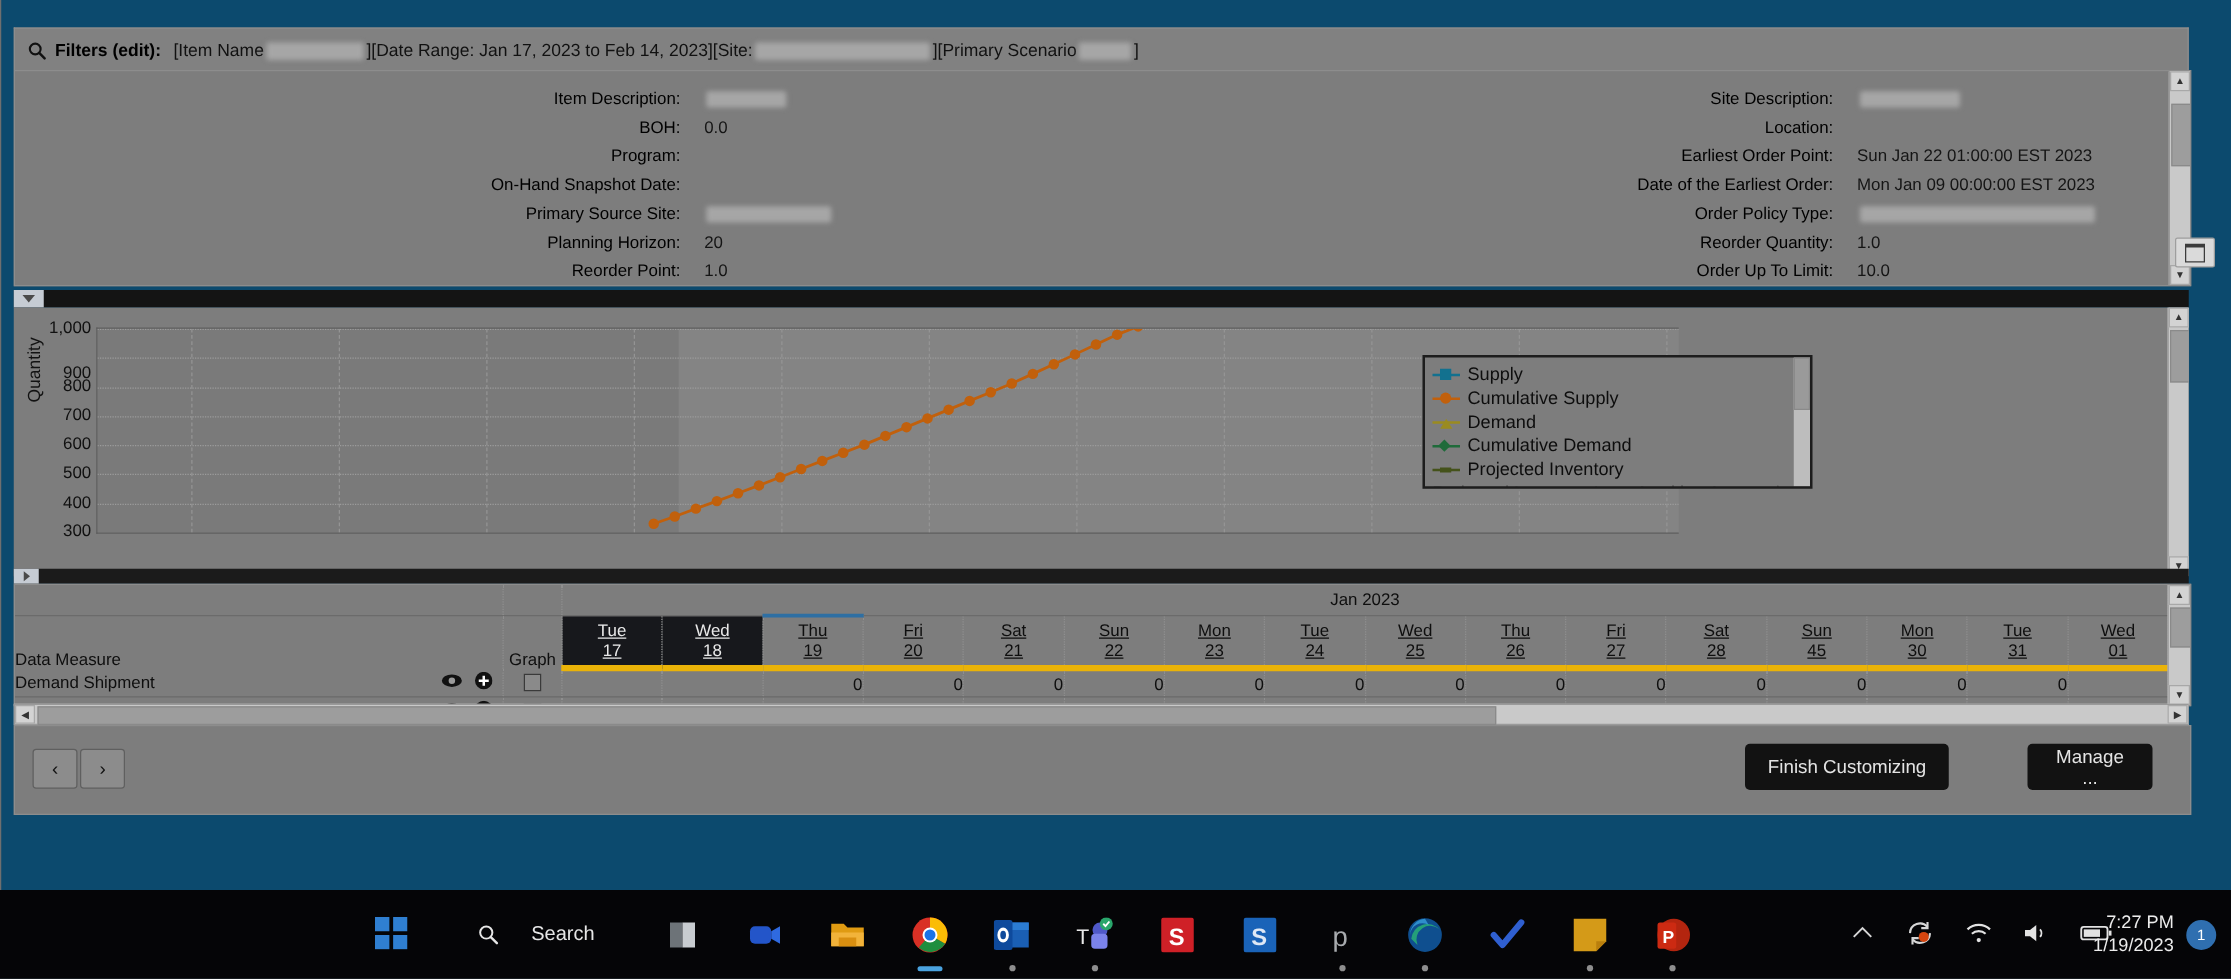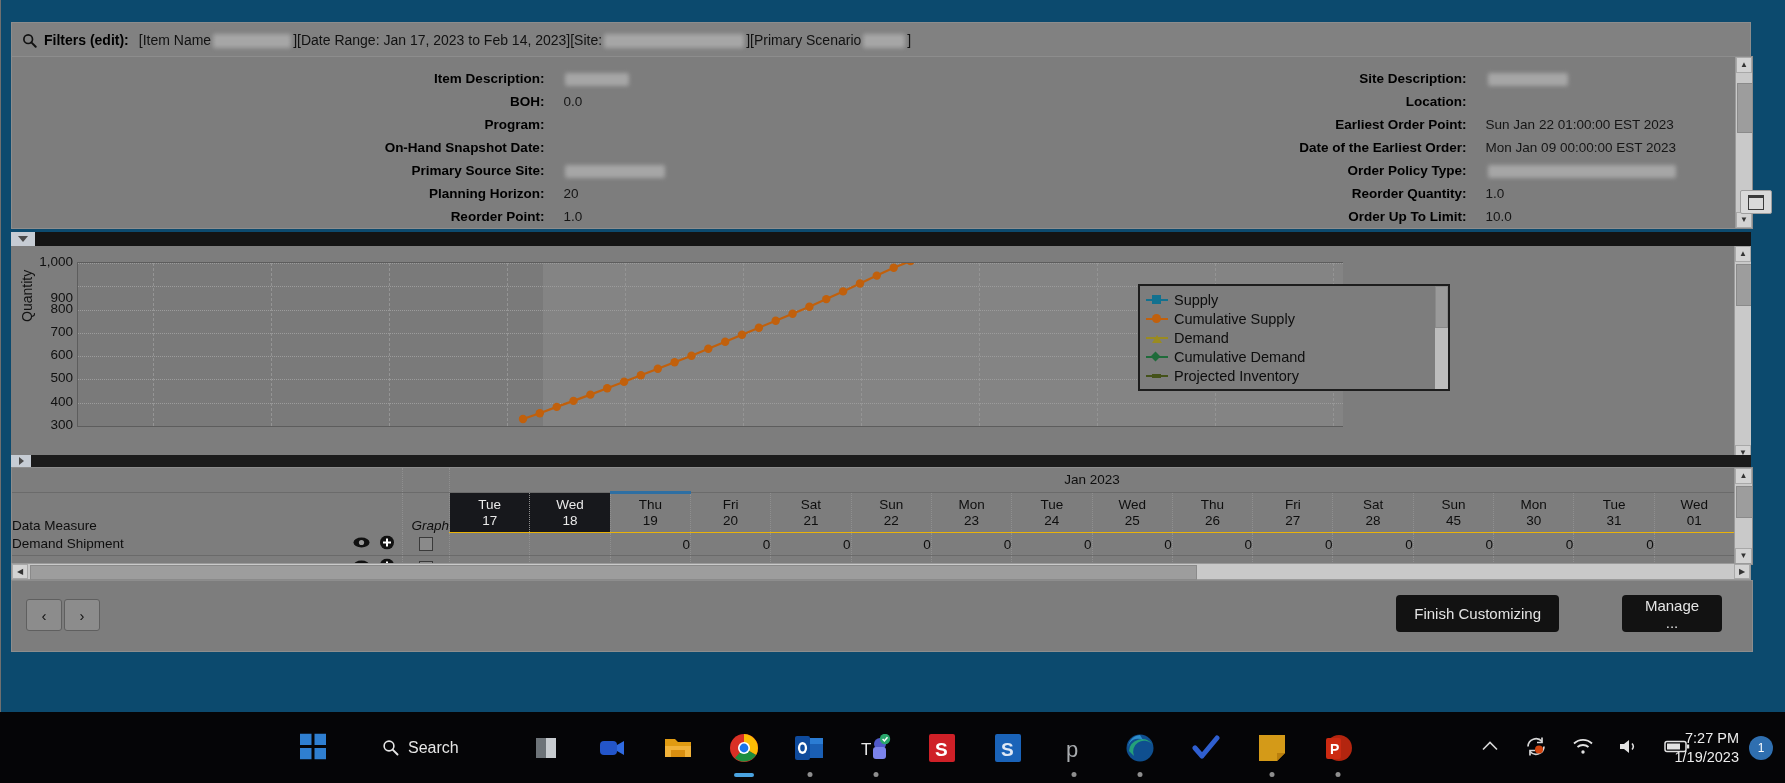--- a/index.html
+++ b/index.html
@@ -29,21 +29,21 @@
 
   
   .detail{
     position:absolute;left:10px;top:56px;width:1740px;height:171px;
     background:#7d7d7d;border:1px solid #8d8d8d;overflow:hidden;
   }
   .detail-cols{display:flex;width:100%;padding-top:10px;box-sizing:border-box;}
   .dcol{width:50%;box-sizing:border-box;}
   .drow{display:flex;align-items:baseline;height:23px;line-height:23px;}
   .dlabel{
-    width:62%;text-align:right;font-weight:bold;font-size:13.5px;color:#000;
+    width:62%;text-align:right;font-weight:normal;font-size:13.5px;color:#000;
     padding-right:7px;box-sizing:border-box;white-space:nowrap;
   }
   .dval{font-size:13.5px;color:#151515;white-space:nowrap;margin-left:12px;}
   .dcol.right .dlabel{width:68%;}
 
   
   .dscroll{position:absolute;right:0;top:0;width:16px;height:171px;background:#c9c9c9;border-left:1px solid #9a9a9a;}
   .dscroll .thumb{position:absolute;left:1px;top:26px;width:14px;height:48px;background:#9d9d9d;border:1px solid #8a8a8a;}
   .dscroll .arr{position:absolute;left:0;width:16px;height:16px;background:#d3d3d3;border:1px solid #a8a8a8;box-sizing:border-box;}
   .dscroll .arr.up{top:0;}
@@ -122,33 +122,34 @@
     font-weight:normal;font-size:13.5px;color:#0e0e0e;
     border-right:1px dotted #8f8f8f;padding:0;
   }
   .hdr-month{
     height:23px;text-align:center;font-size:14px;color:#0c0c0c;
     border-bottom:1px solid #6b6b6b;border-right:1px solid #5e5e5e;
   }
   .hdr-blank{border-bottom:1px solid #6b6b6b;border-right:1px solid #5e5e5e;}
   .hdr-day{
     height:38px;text-align:center;vertical-align:middle;line-height:16px;
-    border-bottom:1px solid #eab308;
+    border-bottom:5px solid #eab308;
+    text-decoration:underline;
   }
   .hdr-day.sel{background:#17181c;color:#e9e9e9;}
   .hdr-day.cur{border-top:3px solid #2e6fa3;}
   .col-measure{width:390px;}
   .col-graph{width:46px;}
   .measure-head{
     text-align:left;padding-left:14px;font-weight:bold;font-size:14.5px;color:#0b0b0b;
     vertical-align:bottom;padding-bottom:6px;border-right:1px solid #5e5e5e;
   }
   .graph-head{
-    text-align:right;padding-left:4px;font-weight:bold;font-size:14px;color:#0b0b0b;
-    vertical-align:bottom;padding-bottom:6px;border-right:1px solid #5e5e5e;font-style:italic;
+    text-align:center;padding-left:4px;font-weight:bold;font-size:14px;color:#0b0b0b;
+    vertical-align:bottom;padding-bottom:6px;border-right:1px solid #5e5e5e;
   }
   .row{height:23px;}
   .row td{border-bottom:1px solid #6a6a6a;}
   .cell-measure{
     position:relative;padding-left:14px;font-size:14px;color:#0b0b0b;
     border-right:1px solid #5e5e5e;white-space:nowrap;
   }
   .rowicons{position:absolute;right:8px;top:50%;transform:translateY(-50%);display:flex;gap:10px;align-items:center;}
   .cell-graph{text-align:center;border-right:1px solid #5e5e5e;}
   .chk{display:inline-block;width:12px;height:12px;border:1px solid #3a3a3a;background:#8a8a8a;vertical-align:middle;}
@@ -191,21 +192,21 @@
   .btn-manage{right:30px;width:100px;}
 
   
   .taskbar{
     position:absolute;left:0;top:712px;width:1785px;height:71px;background:#050507;
     display:flex;align-items:center;
   }
   .tb-start{position:absolute;left:300px;top:50%;transform:translateY(-50%);}
   .tb-search{
     position:absolute;left:382px;top:50%;transform:translateY(-50%);
-    display:flex;align-items:center;gap:9px;color:#e6e6e6;font-size:16px;
+    display:flex;align-items:center;gap:26px;color:#e6e6e6;font-size:16px;
   }
   .tb-icons{position:absolute;left:528px;top:50%;transform:translateY(-50%);display:flex;align-items:center;gap:30px;}
   .tbi{width:36px;height:36px;position:relative;display:flex;align-items:center;justify-content:center;border-radius:4px;}
   .dot{position:absolute;left:50%;bottom:-11px;transform:translateX(-50%);width:5px;height:5px;border-radius:50%;background:#8e8e8e;}
   .dot.wide{width:20px;height:4px;border-radius:2px;background:#4aa3e0;}
   .tray{position:absolute;right:95px;top:50%;transform:translateY(-50%);display:flex;align-items:center;gap:24px;}
   .clock{position:absolute;right:46px;top:50%;transform:translateY(-50%);text-align:right;color:#ededed;font-size:14.5px;line-height:19px;}
   .bell{
     position:absolute;right:12px;top:50%;transform:translateY(-50%);
     width:24px;height:24px;border-radius:50%;background:#2f6fb0;color:#fff;

